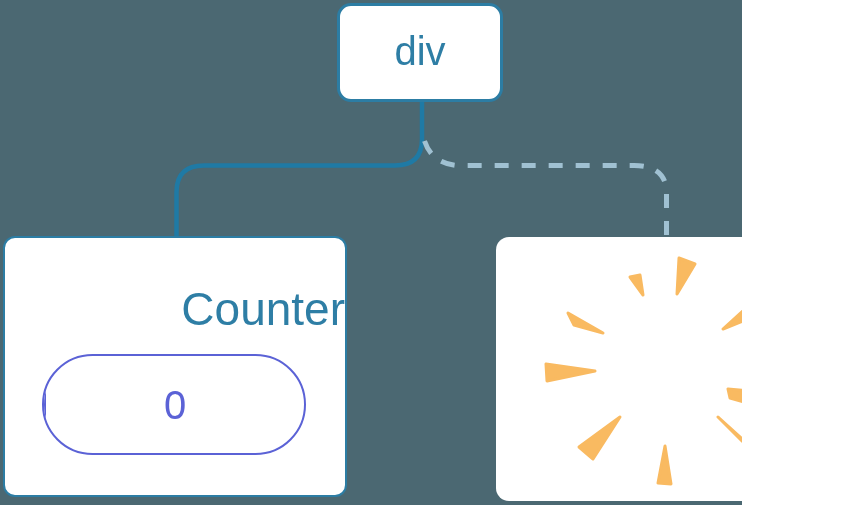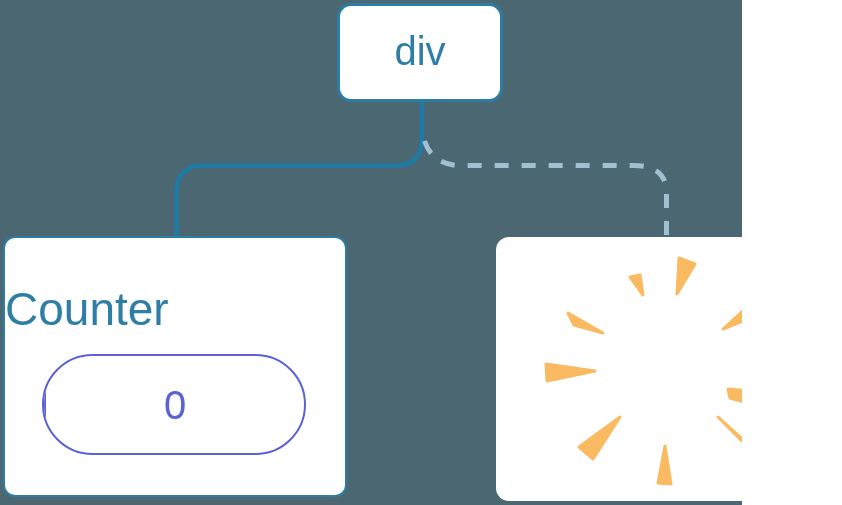--- a/index.html
+++ b/index.html
@@ -47,21 +47,21 @@
     font-size:40px;font-weight:500;line-height:1;
     padding-bottom:4px;
   }
   .node-counter{
     left:3px;top:236px;width:344px;height:261px;
     border:2.5px solid var(--node-border-blue);
     border-radius:12px;
   }
   .counter-title{
     position:absolute;left:0;right:0;top:48px;
-    text-align:left;
+    text-align:right;
     color:var(--text-blue);
     font-size:46px;font-weight:500;line-height:1;
   }
   .state-pill{
     position:absolute;left:37px;top:116px;width:264px;height:101px;
     border:2.5px solid var(--state-purple);
     border-radius:51px;
     display:flex;
     overflow:hidden;
     background:var(--node-bg);

